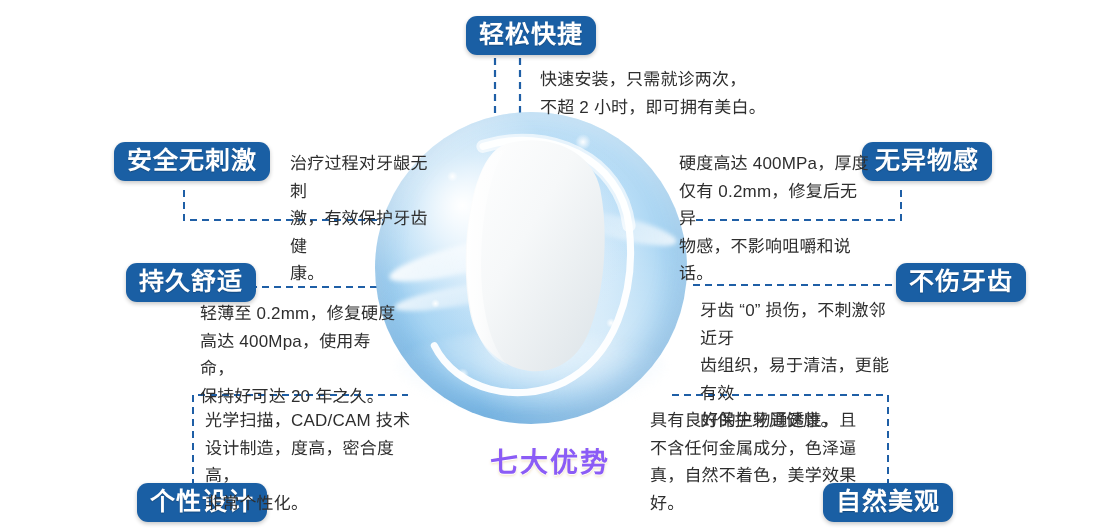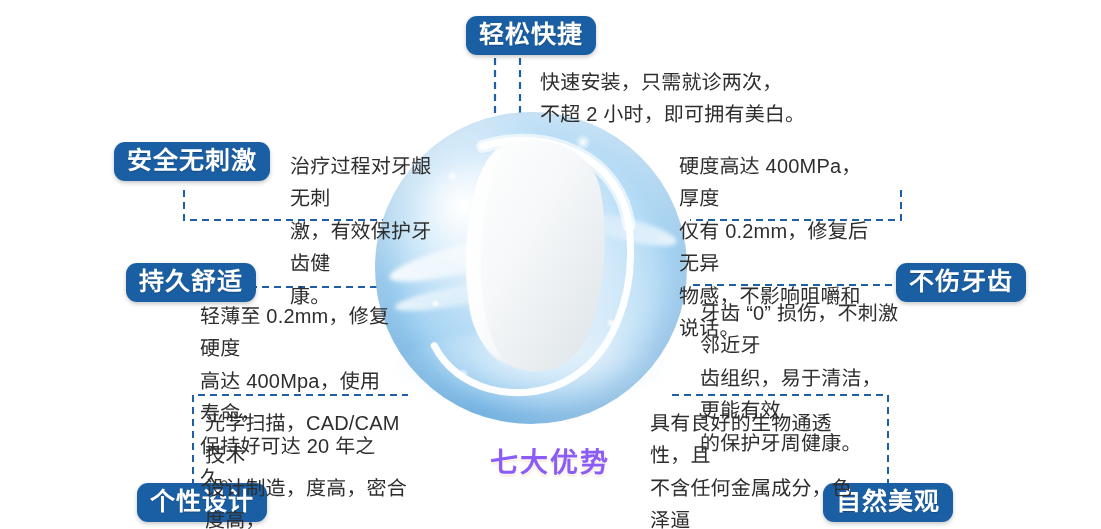--- a/index.html
+++ b/index.html
@@ -137,21 +137,21 @@
     white-space: nowrap;
     line-height: 1.08;
     box-shadow: 0 2px 4px rgba(0,0,0,0.22);
     text-shadow: 0 1px 1px rgba(0,0,0,0.22);
     box-sizing: border-box;
   }
 
   
   .desc {
     position: absolute;
-    font-size: 20px;
+    font-size: 17px;
     line-height: 1.62;
     color: #2e2e2e;
     white-space: pre-line;
     letter-spacing: 0.2px;
   }
 
   
   .conn {
     position: absolute;
     pointer-events: none;
@@ -247,20 +247,21 @@
     <div class="sparkle" style="left:26%; top:82%; width:13px; height:13px;"></div>
     <div class="sparkle" style="left:74%; top:66%; width:10px; height:10px;"></div>
   </div>
 
   <div class="center-title">七大优势</div>
 
   <div class="badge" style="left:466px; top:16px;">轻松快捷</div>
 
   <div class="badge" style="left:114px; top:142px;">安全无刺激</div>
 
+  <div class="badge" style="left:862px; top:142px;">无异物感</div>
 
   <div class="badge" style="left:78px; top:263px;margin-left:48px;">持久舒适</div>
 
   <div class="badge" style="left:896px; top:263px;">不伤牙齿</div>
 
   <div class="badge" style="left:137px; top:483px;">个性设计</div>
 
   <div class="badge" style="left:823px; top:483px;">自然美观</div>
 
   <div class="desc" style="left:540px; top:66px; width:300px;">快速安装，只需就诊两次，

